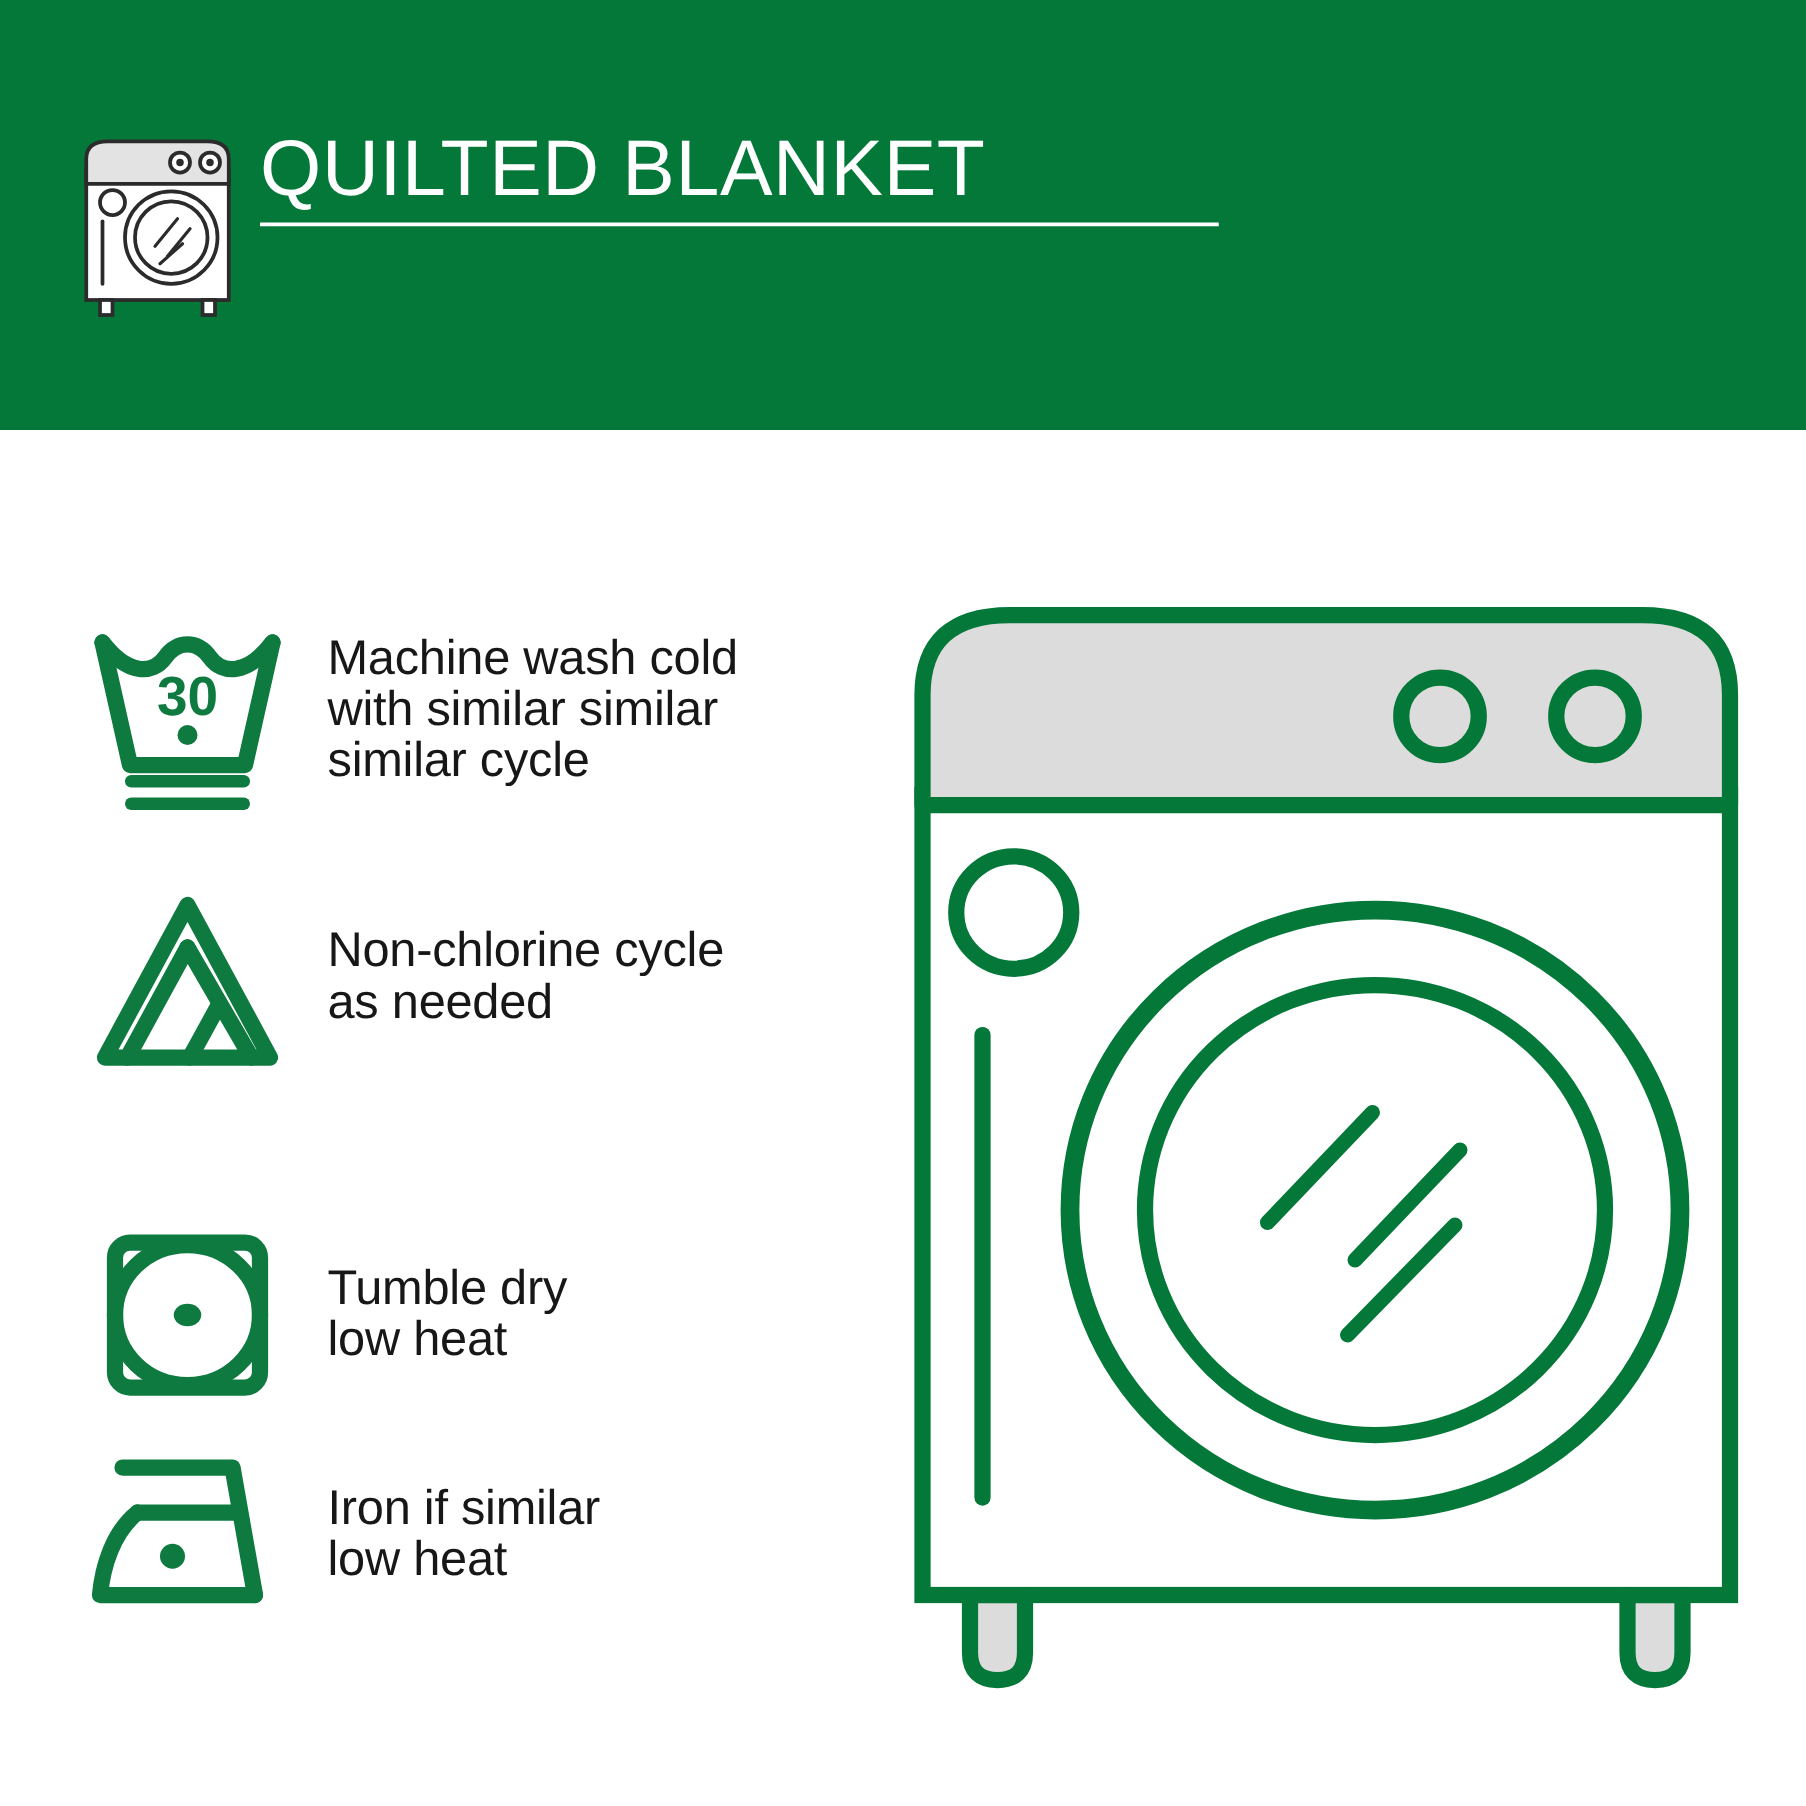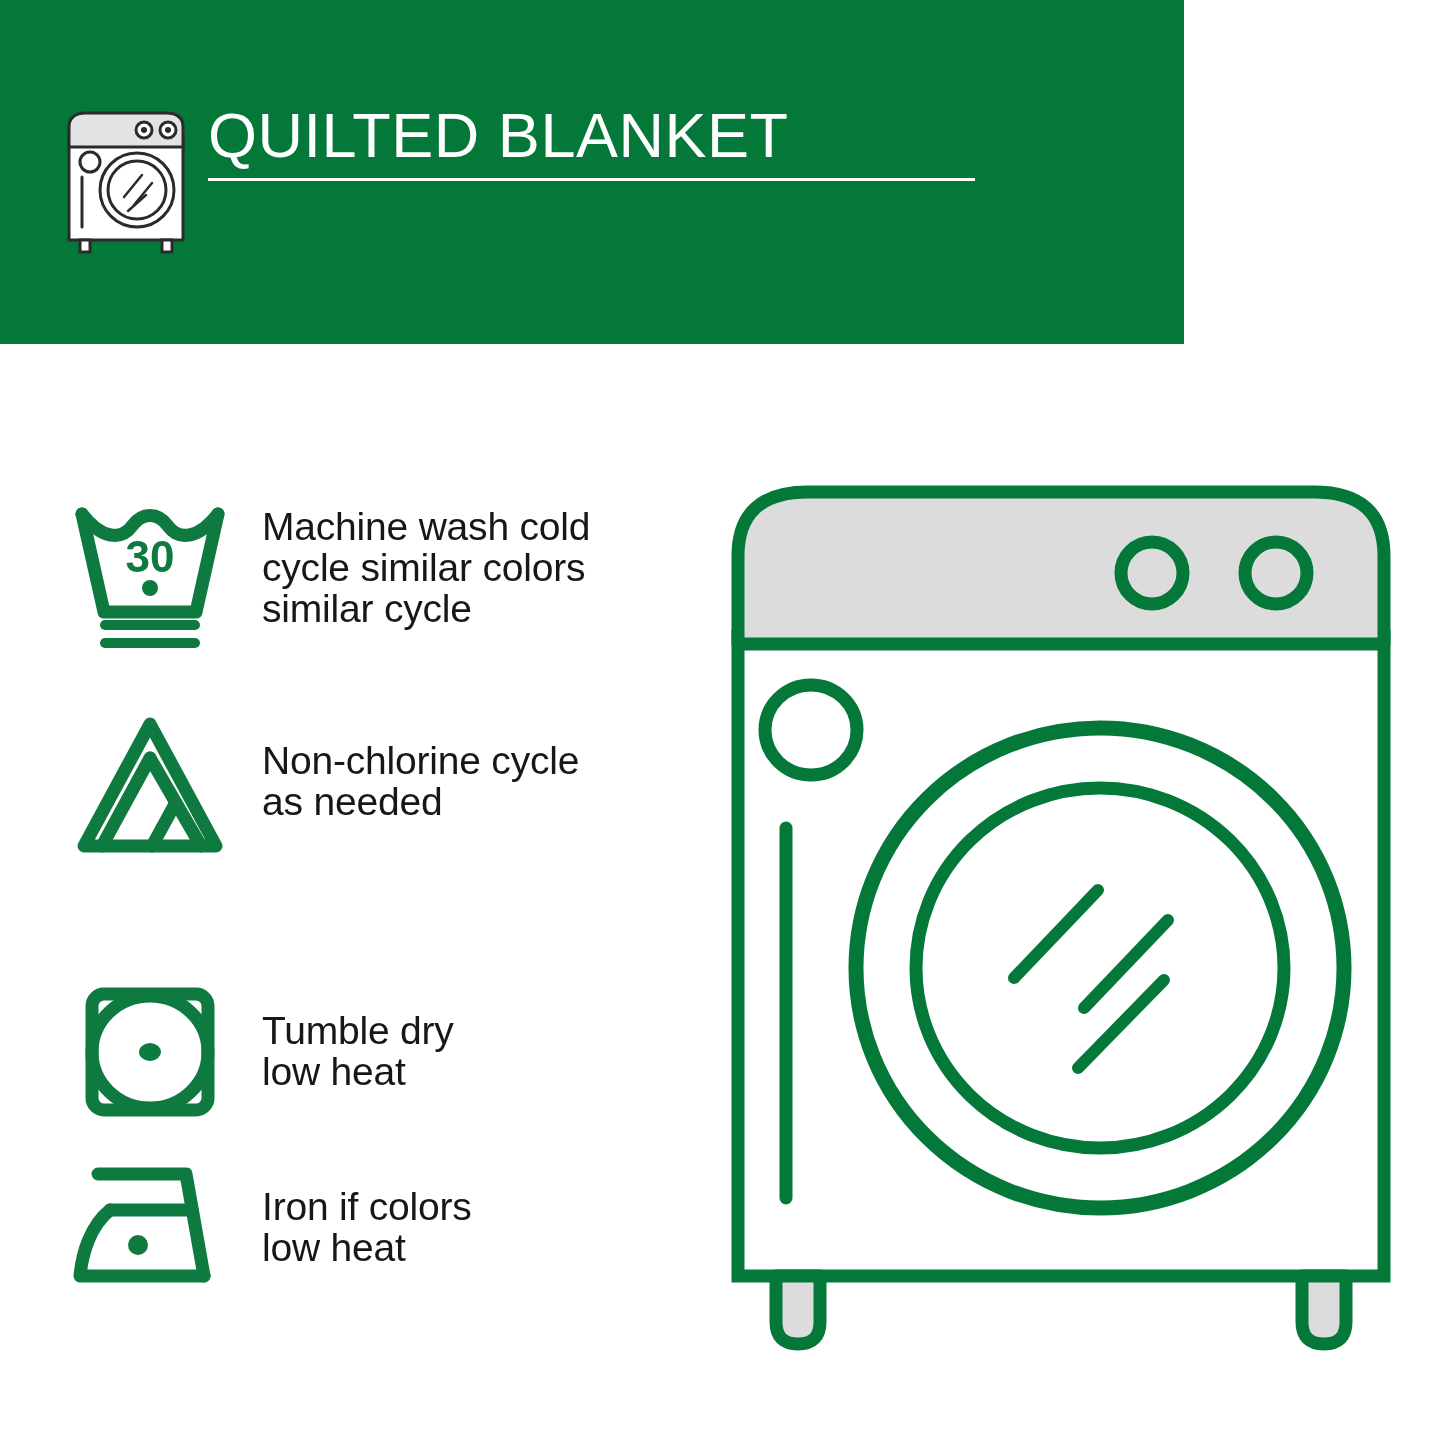--- a/index.html
+++ b/index.html
@@ -16,21 +16,21 @@
     height: 1445px;
     background: #ffffff;
     overflow: hidden;
   }
 
   
   .header-band {
     position: absolute;
     left: 0;
     top: 0;
-    width: 1184px;
+    width: 1445px;
     height: 344px;
     background: #047838;
   }
   .header-logo {
     position: absolute;
     left: 62px;
     top: 105px;
     width: 128px;
     height: 150px;
   }
@@ -173,21 +173,21 @@
             <rect x="30" y="146" width="100" height="10" rx="5"></rect>
           </g>
 
           <text x="80" y="80" text-anchor="middle" font-family="Liberation Sans, sans-serif" font-size="44" font-weight="700" fill="#0f7a40">30</text>
 
           <circle cx="80" cy="96" r="8" fill="#0f7a40"></circle>
         </svg>
       </div>
       <div class="care-text">
         <span class="line">Machine wash cold</span>
-        <span class="line">cycle similar colors</span>
+        <span class="line">with similar similar</span>
         <span class="line">similar cycle</span>
       </div>
     </div>
 
     <div class="care-row" id="row-bleach">
       <div class="care-icon">
         <svg viewBox="0 0 160 160" width="160" height="160">
           <g fill="none" stroke="#0f7a40" stroke-width="13" stroke-linecap="round" stroke-linejoin="round">
 
             <path d="M80 18 L146 140 L14 140 Z"></path>
@@ -228,21 +228,21 @@
             <path d="M28 26 L116 26 L134 128"></path>
 
             <path d="M40 62 L122 62"></path>
             <path d="M40 62 C20 78 12 106 10 128 L134 128"></path>
           </g>
 
           <circle cx="68" cy="97" r="10" fill="#0f7a40"></circle>
         </svg>
       </div>
       <div class="care-text">
-        <span class="line">Iron if colors</span>
+        <span class="line">Iron if similar</span>
         <span class="line">low heat</span>
       </div>
     </div>
 
   </div>
 
   <div class="machine-art">
     <svg viewBox="0 0 690 890" width="690" height="890">
 
       <rect x="22" y="168" width="646" height="640" fill="#ffffff" stroke="#047838" stroke-width="13"></rect>

